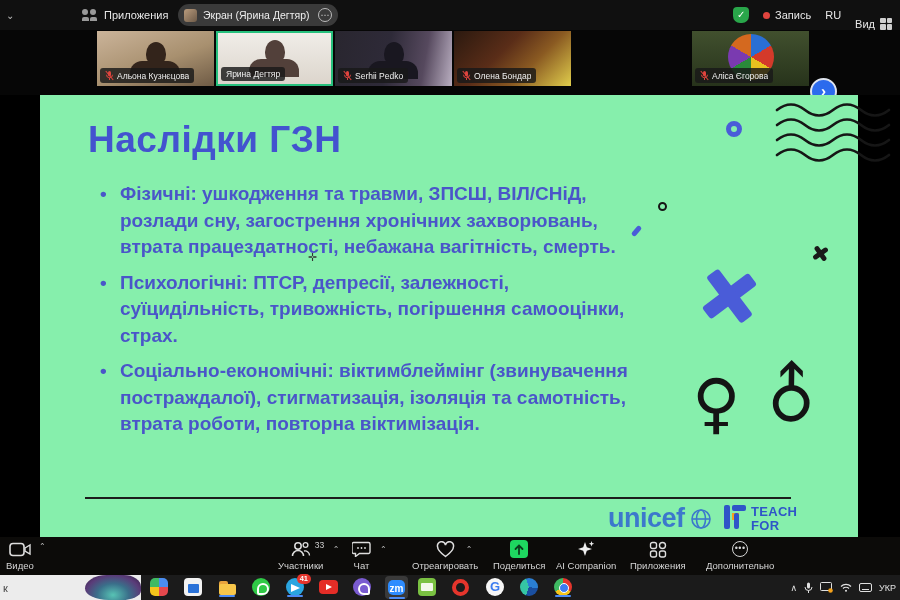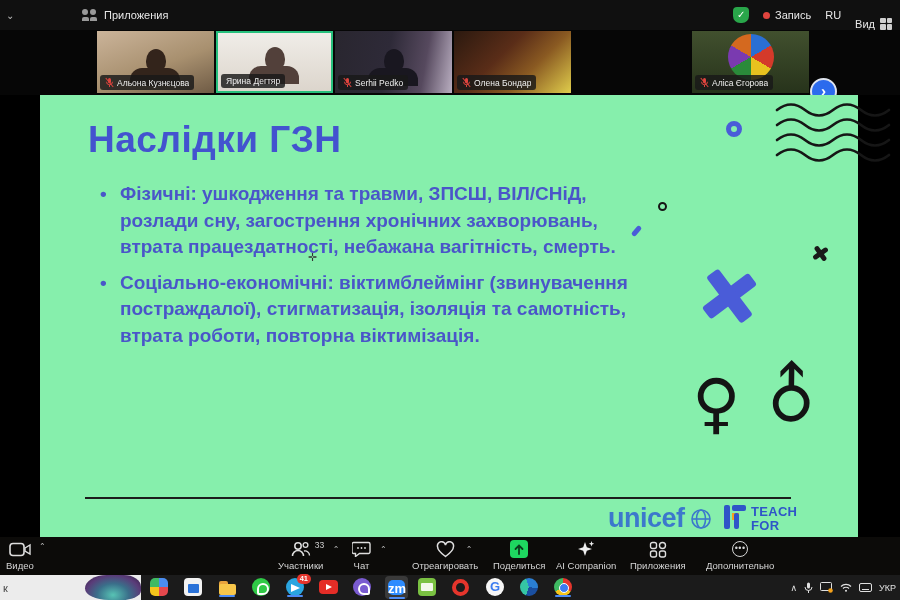--- a/index.html
+++ b/index.html
@@ -22,21 +22,21 @@
   .topright{position:absolute;right:8px;top:0;height:30px;display:flex;align-items:center;gap:14px;}
   .shield{width:16px;height:16px;background:#29a64a;border-radius:4px 4px 7px 7px;color:#fff;font-size:10px;line-height:16px;text-align:center;}
   .rec{display:flex;align-items:center;gap:5px;}
   .rec .dot{width:7px;height:7px;border-radius:50%;background:#e0443e;}
   .viewgrid{display:flex;align-items:center;gap:5px;margin-top:17px;}
   .grid-ico{width:12px;height:12px;display:grid;grid-template-columns:1fr 1fr;gap:1px;}
   .grid-ico i{background:#cfcfcf;border-radius:1px;}
 
   
   .strip{position:absolute;left:0;top:30px;width:900px;height:65px;background:#060606;}
-  .tile{position:absolute;top:1px;width:117px;height:62px;background:#a21caf;overflow:hidden;}
+  .tile{position:absolute;top:1px;width:117px;height:55px;background:#a21caf;overflow:hidden;}
   .tile.active{border:2px solid #27c07d;}
   .vid{position:absolute;inset:0;}
   .v1{background:linear-gradient(160deg,#cbb49a 0%,#a8906f 55%,#6f5b45 100%);}
   .v2{background:linear-gradient(180deg,#f0ede8 0%,#dcd5cc 100%);}
   .v3{background:linear-gradient(100deg,#29262f 0%,#2e2a38 45%,#56495e 75%,#b9aec0 100%);}
   .v4{background:linear-gradient(135deg,#2b190f 0%,#5a2d18 40%,#8a5a22 65%,#e0cd4c 100%);}
   .v5{background:#1e1e1e;}
   .v6{background:linear-gradient(180deg,#41502e 0%,#27331b 100%);}
   .person{position:absolute;left:50%;bottom:0;transform:translateX(-50%);width:52px;height:44px;}
   .person .head{width:20px;height:24px;border-radius:50% 50% 46% 46%;margin:0 auto;}
@@ -113,21 +113,21 @@
   .wa{background:#2fca46;position:relative;}
   .wa::after{content:"";position:absolute;left:5px;top:5px;width:8px;height:8px;border:2px solid #fff;border-radius:50% 50% 50% 2px;}
   .tg{background:#2aa5e0;position:relative;}
   .tg::after{content:"";position:absolute;left:5px;top:6px;width:0;height:0;border-left:9px solid #fff;border-top:4px solid transparent;border-bottom:4px solid transparent;}
   .badge{position:absolute;right:-6px;top:-4px;background:#e5352c;color:#fff;font-size:7.5px;border-radius:7px;padding:1px 3px;line-height:8px;font-weight:bold;}
   .yt{width:19px;height:14px;margin-top:2px;background:#e52d27;border-radius:4px;position:relative;}
   .yt::after{content:"";position:absolute;left:7px;top:3.5px;border-left:6px solid #fff;border-top:3.5px solid transparent;border-bottom:3.5px solid transparent;}
   .viber{background:#7a5bd0;position:relative;}
   .viber::after{content:"";position:absolute;left:5px;top:5px;width:8px;height:8px;border:2px solid #fff;border-radius:50% 50% 2px 50%;}
   .zoomapp{position:absolute;top:1px;width:23px;height:23px;background:#3a3a3a;border-radius:4px;display:flex;align-items:center;justify-content:center;}
-  .zoomsq{width:17px;height:15px;background:#2d8cff;border-radius:5px;color:#fff;font-size:13px;font-weight:bold;text-align:center;line-height:17px;}
+  .zoomsq{width:17px;height:15px;background:#2d8cff;border-radius:5px;color:#fff;font-size:10px;font-weight:bold;text-align:center;line-height:17px;}
   .mail{background:#7ac142;border-radius:4px;position:relative;}
   .mail::after{content:"";position:absolute;left:3px;top:5px;width:12px;height:8px;background:#f2f8ea;border-radius:1px;}
   .opera{width:17px;height:17px;border:4px solid #e5352c;border-radius:50%;background:#1b1b1b;margin-top:1px;}
   .google{background:#f6f6f6;color:#3a7bf0;font-weight:bold;font-size:13px;text-align:center;line-height:18px;}
   .edge{background:conic-gradient(from 200deg,#35c6a4 0 140deg,#2a7fd4 140deg 260deg,#1a4fa0 260deg 360deg);}
   .chrome{background:conic-gradient(#e5352c 0 120deg,#f5c51b 120deg 240deg,#3fba63 240deg 360deg);position:relative;}
   .chrome::after{content:"";position:absolute;left:5px;top:5px;width:8px;height:8px;border-radius:50%;background:#3a7bf0;border:1.6px solid #fff;}
   .tray{position:absolute;right:4px;top:0;height:25px;display:flex;align-items:center;gap:7px;color:#e0e0e0;}
   .tray .t{font-size:9px;}
   .tray svg{display:block;}
@@ -141,20 +141,25 @@
 <div class="topbar">
   <span class="chev">⌄</span>
   <div class="meeting">
     <span class="people-ico">
         <i></i>
         <i></i>
         <b></b>
         <b></b>
       </span>
     <span>Приложения</span>
+  </div>
+  <div class="pill">
+    <span class="thumb"></span>
+    <span class="lbl">Экран (Ярина Дегтяр)</span>
+    <span class="dots">⋯</span>
   </div>
   <div class="topright">
     <span class="shield">✓</span>
     <span class="rec">
       <span class="dot"></span>
       <span>Запись</span>
     </span>
     <span>RU</span>
     <span class="viewgrid">
       <span>Вид</span>
@@ -251,20 +256,21 @@
 </div>
 
 <div class="black-left"></div>
 <div class="black-col"></div>
 
 <div class="slide">
   <div class="slide-title">Наслідки ГЗН</div>
 
   <ul class="bullets">
     <li>Фізичні: ушкодження та травми, ЗПСШ, ВІЛ/СНіД, розлади сну, загострення хронічних захворювань, втрата працездатності, небажана вагітність, смерть.</li>
+    <li>Психологічні: ПТСР, депресії, залежності, суїцидільність, тривожність, погіршення самооцінки, страх.</li>
     <li>Соціально-економічні: віктимблеймінг (звинувачення постраждалої), стигматизація, ізоляція та самотність, втрата роботи, повторна віктимізація.</li>
   </ul>
 
   <span class="cursor">✛</span>
 
   <svg class="waves" width="118" height="60" viewBox="0 0 118 60">
     <g fill="none" stroke="#161616" stroke-width="2.6" stroke-linecap="round">
       <path d="M2 7 q14 -11 28 0 t28 0 t28 0 t28 0"></path>
       <path d="M2 22 q14 -11 28 0 t28 0 t28 0 t28 0"></path>
       <path d="M2 37 q14 -11 28 0 t28 0 t28 0 t28 0"></path>

